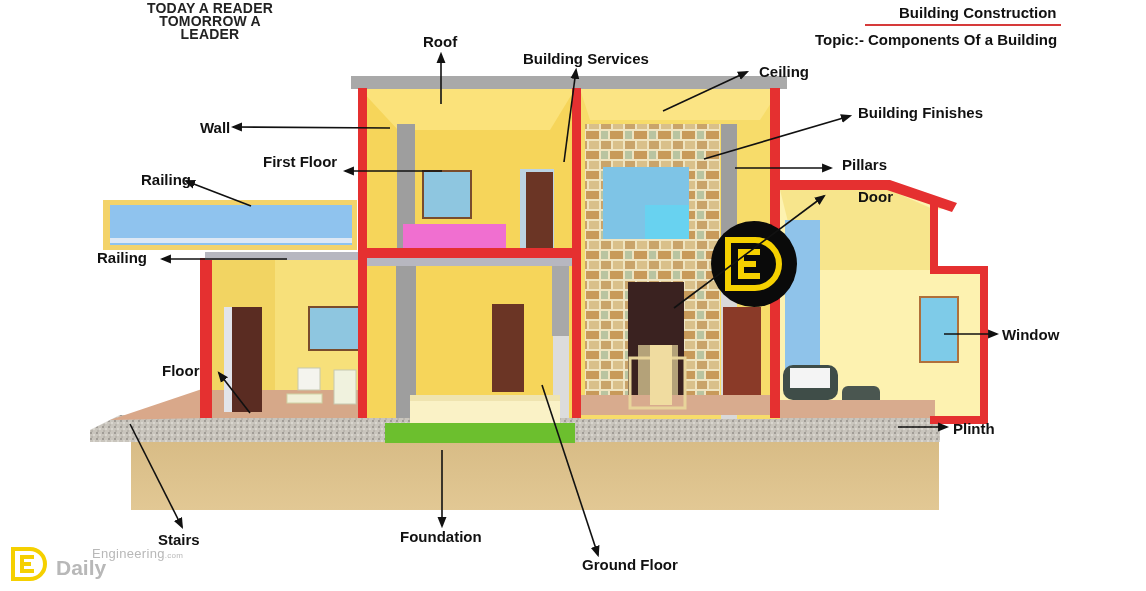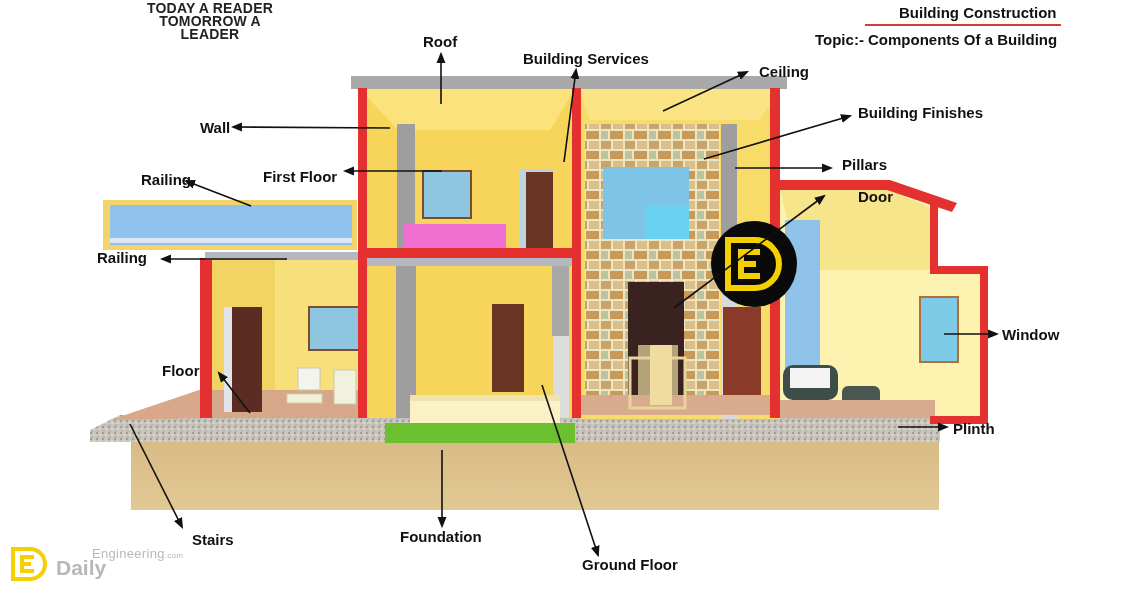--- a/index.html
+++ b/index.html
@@ -156,29 +156,29 @@
     <line x1="442" y1="450" x2="442" y2="526" marker-end="url(#ah)"></line>
     <line x1="542" y1="385" x2="598" y2="555" marker-end="url(#ah)"></line>
   </g>
 </svg>
 
 <div class="lbl" style="left:423px; top:33px;">Roof</div>
 <div class="lbl" style="left:523px; top:50px;">Building Services</div>
 <div class="lbl" style="left:759px; top:63px;">Ceiling</div>
 <div class="lbl" style="left:858px; top:104px;">Building Finishes</div>
 <div class="lbl" style="left:200px; top:119px;">Wall</div>
-<div class="lbl" style="left:263px; top:168px;">First Floor</div>
+<div class="lbl" style="left:263px; top:153px;">First Floor</div>
 <div class="lbl" style="left:842px; top:156px;">Pillars</div>
 <div class="lbl" style="left:129px; top:171px;margin-left:12px;">Railing</div>
 <div class="lbl" style="left:835px; top:188px;margin-left:23px;">Door</div>
 <div class="lbl" style="left:97px; top:249px;">Railing</div>
 <div class="lbl" style="left:1002px; top:326px;">Window</div>
 <div class="lbl" style="left:162px; top:362px;">Floor</div>
 <div class="lbl" style="left:953px; top:420px;">Plinth</div>
-<div class="lbl" style="left:158px; top:531px;margin-left:34px;">Stairs</div>
+<div class="lbl" style="left:158px; top:531px;">Stairs</div>
 <div class="lbl" style="left:400px; top:528px;">Foundation</div>
 <div class="lbl" style="left:582px; top:556px;">Ground Floor</div>
 
 <div class="brand" style="left:8px; top:546px; width:200px; height:40px;">
   <svg width="40" height="36" viewBox="0 0 40 36" style="position:absolute; left:2px; top:0;">
     <path d="M3,3 H20 A15,15 0 0 1 20,33 H3 Z" fill="none" stroke="#f5d000" stroke-width="4"></path>
     <path d="M24,11 H12 V25 H24 M12,18 H21" fill="none" stroke="#f5d000" stroke-width="4"></path>
   </svg>
   <div class="eng"><span>Engineering</span><span class="com">.com</span></div>
   <div class="daily">Daily</div>

